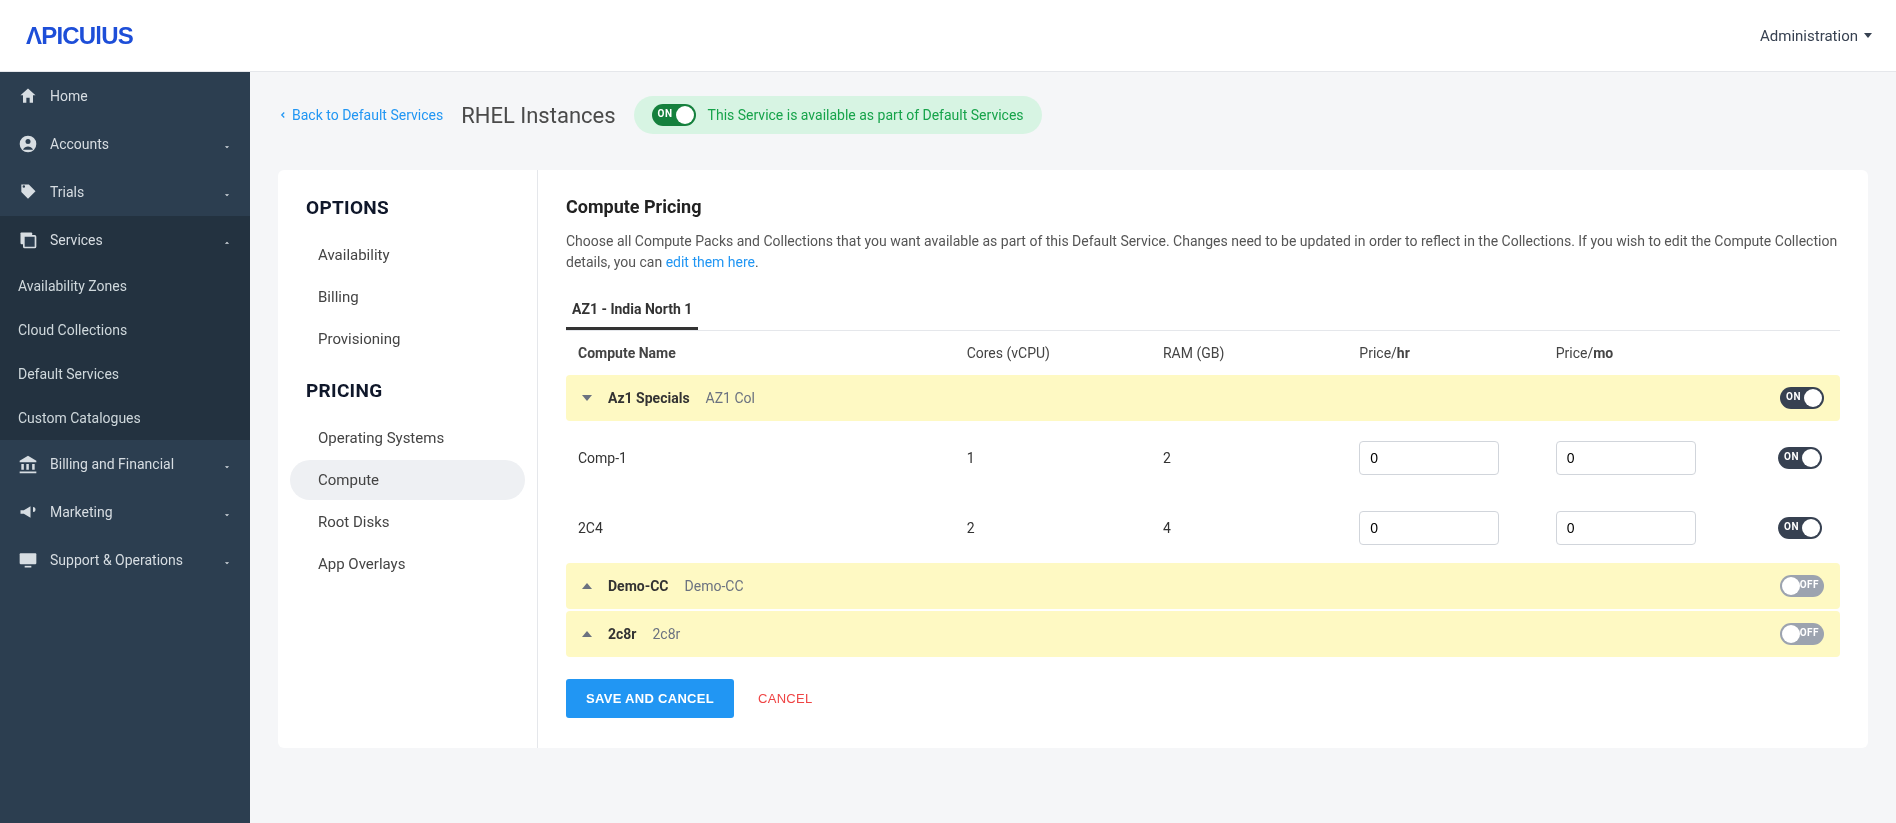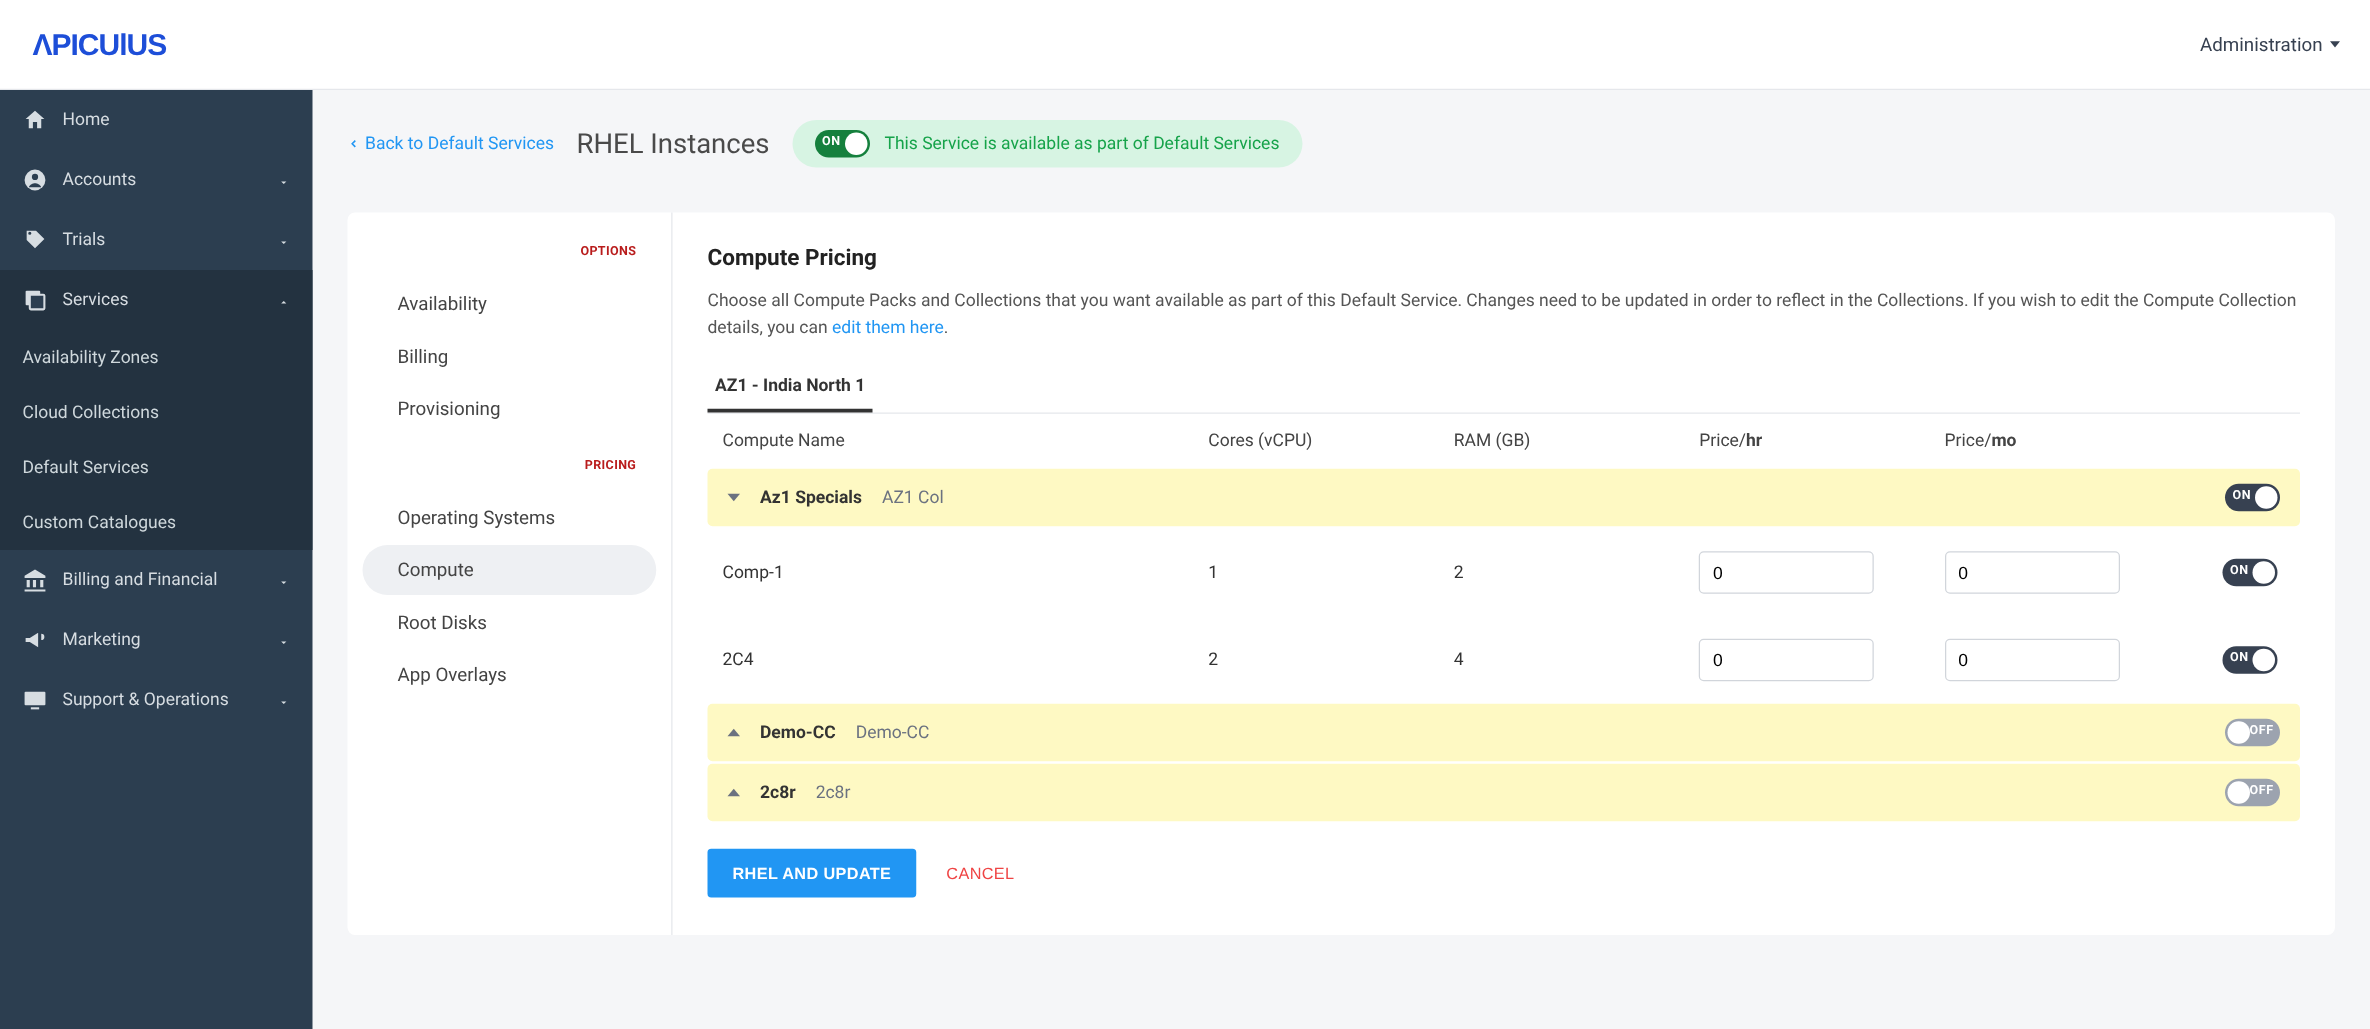--- a/index.html
+++ b/index.html
@@ -42,33 +42,33 @@
 .toggle.off { background: #9ca3af; }
 .toggle.off .knob { left: 2px; }
 .toggle.off .lbl { right: 5px; color: #fff; }
 .toggle.dark.on { background: #374151; }
 .toggle.dark.on .knob { left: 24px; }
 
 
 .card { background: #fff; border-radius: 6px; display: flex; }
 .card-left { width: 260px; border-right: 1px solid #e5e7eb; padding: 26px 0; }
 .card-right { flex: 1; padding: 26px 28px 30px 28px; }
-.opt-heading { font-size: 10px; font-weight: 700; color: #b91c1c; padding: 0 28px 14px 28px; letter-spacing: .3px; text-align: right; }
+.opt-heading { font-size: 19px; font-weight: 700; color: #0f172a; padding: 0 28px 14px 28px; letter-spacing: .3px; }
 .opt-item { padding: 11px 28px; font-size: 15px; color: #444; cursor: pointer; border-radius: 22px; margin: 2px 12px; }
 .opt-item.active { background: #eef0f3; }
 
 .section-title { font-size: 18px; font-weight: 700; margin-bottom: 14px; color: #222; }
 .section-desc { font-size: 14px; color: #555; margin-bottom: 18px; line-height: 1.5; }
 .section-desc a { color: #2196f3; text-decoration: none; cursor: pointer; }
 
 .tabs { border-bottom: 1px solid #e5e7eb; margin-bottom: 0; }
 .tab { display: inline-block; padding: 10px 6px; font-size: 14px; font-weight: 700; color: #333; border-bottom: 3px solid #333; cursor: pointer; }
 
 .tbl-head { display: grid; grid-template-columns: 2fr 1fr 1fr 1fr 1fr 80px; padding: 14px 8px; font-size: 14px; color: #444; }
-.tbl-head .c1 { padding-left: 4px; }
+.tbl-head .c1 { padding-left: 4px; font-weight: bold; }
 .tbl-head b { font-weight: 700; }
 
 .group-row { display: flex; align-items: center; justify-content: space-between; background: #fef9c3; border-radius: 4px; padding: 12px 16px; margin-bottom: 2px; }
 .group-row .gl { display: flex; align-items: center; gap: 16px; }
 .tri { width: 0; height: 0; border-left: 5px solid transparent; border-right: 5px solid transparent; cursor: pointer; }
 .tri.down { border-top: 6px solid #6b7280; }
 .tri.up { border-bottom: 6px solid #6b7280; }
 .group-name { font-weight: 700; font-size: 14px; }
 .group-sub { color: #6b7280; font-size: 14px; }
 
@@ -309,19 +309,19 @@
             <span class="group-name">2c8r</span>
             <span class="group-sub">2c8r</span>
           </div>
           <span class="toggle off">
             <span class="lbl">OFF</span>
             <span class="knob"></span>
           </span>
         </div>
 
         <div class="actions">
-          <button class="btn-primary">RHEL AND UPDATE</button>
+          <button class="btn-primary">SAVE AND CANCEL</button>
           <button class="btn-link-danger">CANCEL</button>
         </div>
       </div>
     </div>
   </div>
 </div>
 
 </body></html>

